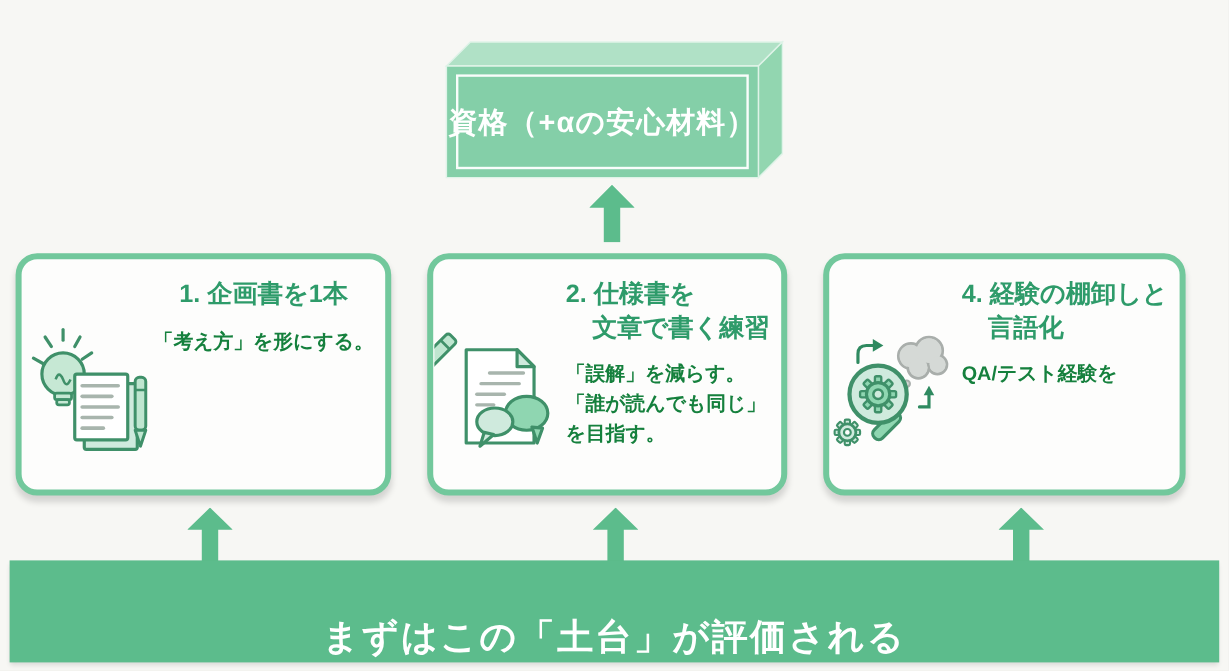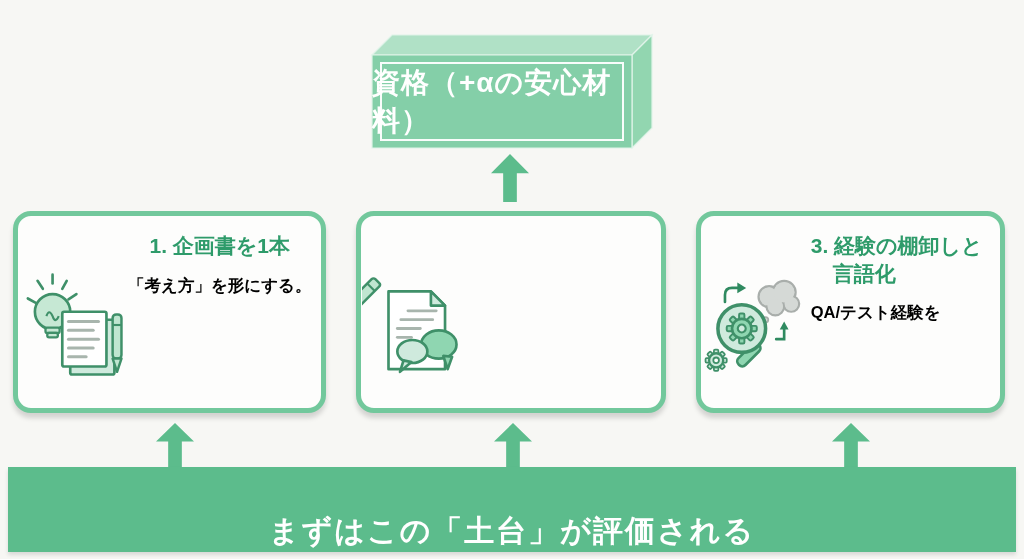--- a/index.html
+++ b/index.html
@@ -12,41 +12,41 @@
     width:1024px;height:559px;
     background:#f7f7f4;
     overflow:hidden;
   }
 
   
   .box3d-svg{position:absolute;left:370px;top:33px;}
   .box3d-label{
     position:absolute;left:372px;top:55px;width:260px;height:93px;
     display:flex;align-items:center;justify-content:center;
-    color:#ffffff;font-size:28px;font-weight:bold;letter-spacing:1px;
+    color:#ffffff;font-size:24px;font-weight:bold;letter-spacing:1px;
     z-index:2;
   }
   .box3d-label::after{
     content:"";position:absolute;left:8px;right:8px;top:7px;bottom:7px;
     border:2.5px solid rgba(255,255,255,.95);
   }
 
   
   .block-arrow{
     position:absolute;width:38px;background:#5cbc8c;
     clip-path:polygon(50% 0,100% 40%,68% 40%,68% 100%,32% 100%,32% 40%,0 40%);
   }
   .arrow-top{left:491px;top:154px;height:48px;}
   .arrow-b1{left:156px;top:423px;height:46px;}
   .arrow-b2{left:494px;top:423px;height:46px;}
   .arrow-b3{left:832px;top:423px;height:46px;}
 
   
   .cards{
-    position:absolute;left:13px;top:211px;width:992px;
+    position:absolute;left:13px;top:211px;width:837px;
     display:flex;gap:30px;
   }
   .card{
     box-sizing:border-box;
     width:324px;height:202px;
     background:#fdfdfc;
     border:5px solid #72c89c;
     border-radius:18px;
     box-shadow:0 5px 5px rgba(0,0,0,.15);
     display:flex;
@@ -58,21 +58,21 @@
   }
   .card-text{flex:1;padding:16px 10px 0 2px;}
   .card-title{
     color:#2e9b6a;font-size:21px;font-weight:bold;line-height:1.32;
     white-space:nowrap;
   }
   .title-center{text-align:center;}
   .title-indent .t2{padding-left:22px;}
   .card-body{
     margin-top:13px;
-    color:#000000;font-size:16.5px;font-weight:bold;line-height:1.5;
+    color:#15803d;font-size:16.5px;font-weight:bold;line-height:1.5;
     white-space:nowrap;
   }
 
   
   .banner{
     position:absolute;left:8px;top:467px;width:1008px;height:85px;
     background:#5cbc8c;border-radius:0;
     box-shadow:0 3px 4px rgba(0,0,0,.12);
     display:flex;align-items:flex-end;justify-content:center;
     color:#ffffff;font-size:30px;font-weight:bold;letter-spacing:2px;
@@ -149,20 +149,31 @@
           <g transform="translate(13,12) rotate(45)">
             <rect x="0" y="0" width="12" height="48" rx="3" fill="#bfe6d0" stroke="#3f9069" stroke-width="2.8"></rect>
             <line x1="0" y1="10" x2="12" y2="10" stroke="#3f9069" stroke-width="2.4"></line>
             <polygon points="0,48 12,48 6,61" fill="#bfe6d0" stroke="#3f9069" stroke-width="2.8" stroke-linejoin="round"></polygon>
           </g>
           <ellipse cx="87" cy="88" rx="20" ry="16" fill="#8fd6b1" stroke="#3f9069" stroke-width="3"></ellipse>
           <polygon points="92,101 102,102 97,116" fill="#8fd6b1" stroke="#3f9069" stroke-width="3" stroke-linejoin="round"></polygon>
           <ellipse cx="57" cy="96" rx="17" ry="13" fill="#cfeadd" stroke="#3f9069" stroke-width="3"></ellipse>
           <polygon points="47,106 56,108 43,119" fill="#cfeadd" stroke="#3f9069" stroke-width="3" stroke-linejoin="round"></polygon>
         </svg>
+      </div>
+      <div class="card-text">
+        <div class="card-title title-indent">
+          <div class="t1">2. 仕様書を</div>
+          <div class="t2">文章で書く練習</div>
+        </div>
+        <div class="card-body">
+          <div>「誤解」を減らす。</div>
+          <div>「誰が読んでも同じ」</div>
+          <div>を目指す。</div>
+        </div>
       </div>
     </div>
 
     <div class="card">
       <div class="card-icon">
         <svg width="106" height="122" viewBox="0 0 120 132" aria-hidden="true">
           <g stroke="#2f8a60" stroke-width="3" fill="none" stroke-linecap="round">
             <path d="M26,40 v-8 q0,-8 8,-8 h6"></path>
           </g>
           <polygon points="40,18 50,24 40,30" fill="#2f8a60"></polygon>
@@ -214,21 +225,21 @@
                 <rect x="7" y="-2.5" width="5" height="5" rx="1.2" transform="rotate(45)"></rect>
               </g>
               <circle cx="0" cy="0" r="8" fill="#cfeadd" stroke="#3f9069" stroke-width="2.6"></circle>
               <circle cx="0" cy="0" r="3.2" fill="#fdfdfc" stroke="#3f9069" stroke-width="2"></circle>
             </g>
           </g>
         </svg>
       </div>
       <div class="card-text">
         <div class="card-title title-indent">
-          <div class="t1">3. 経験の棚卸しと</div>
+          <div class="t1">4. 経験の棚卸しと</div>
           <div class="t2">言語化</div>
         </div>
         <div class="card-body">
           <div>QA/テスト経験を</div>
         </div>
       </div>
     </div>
 
   </div>
 

